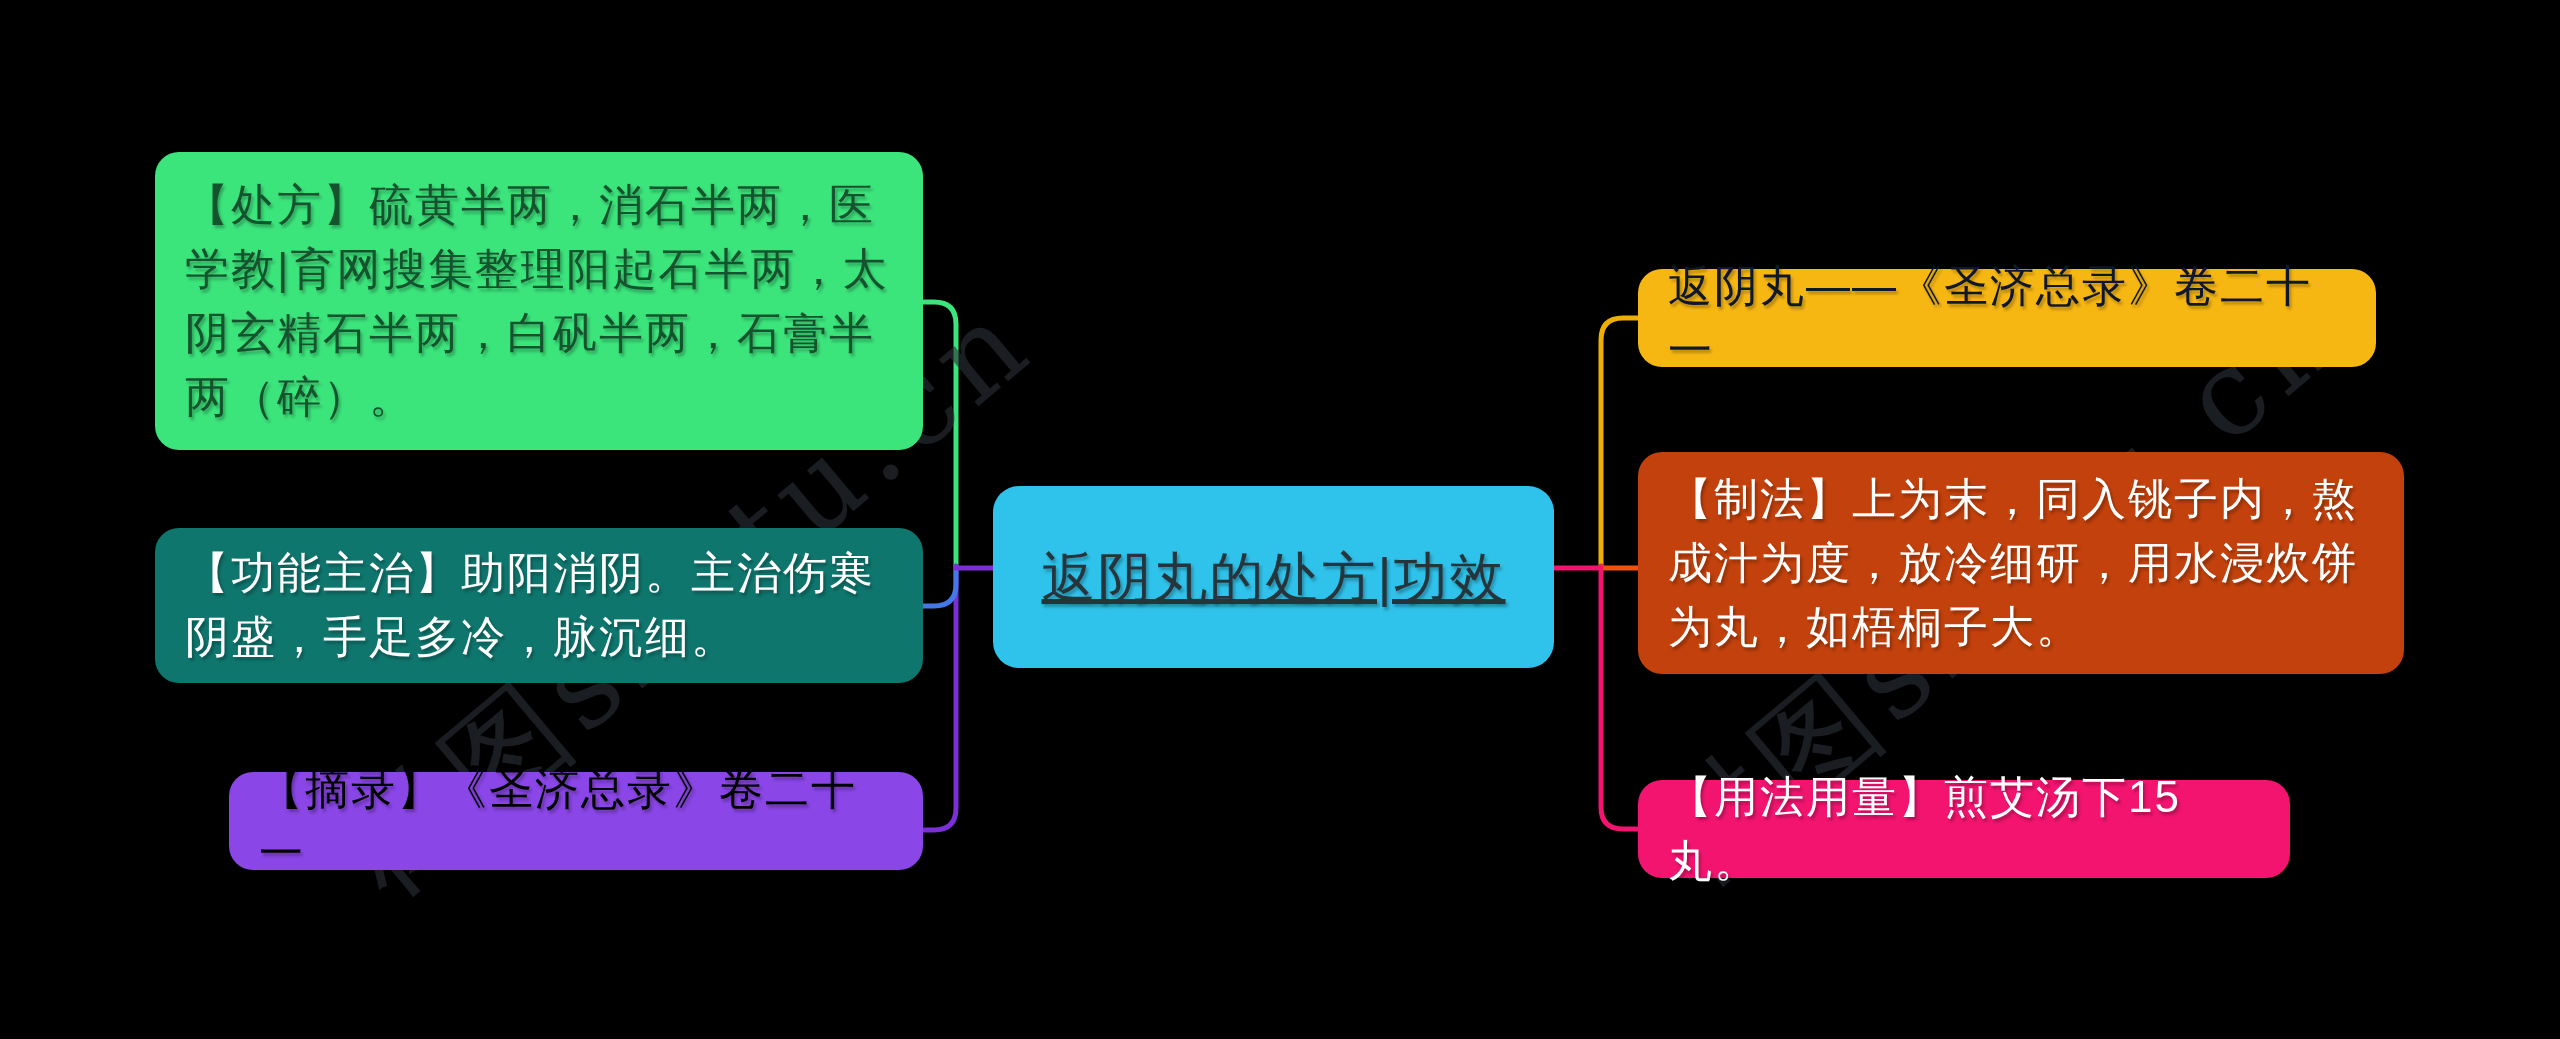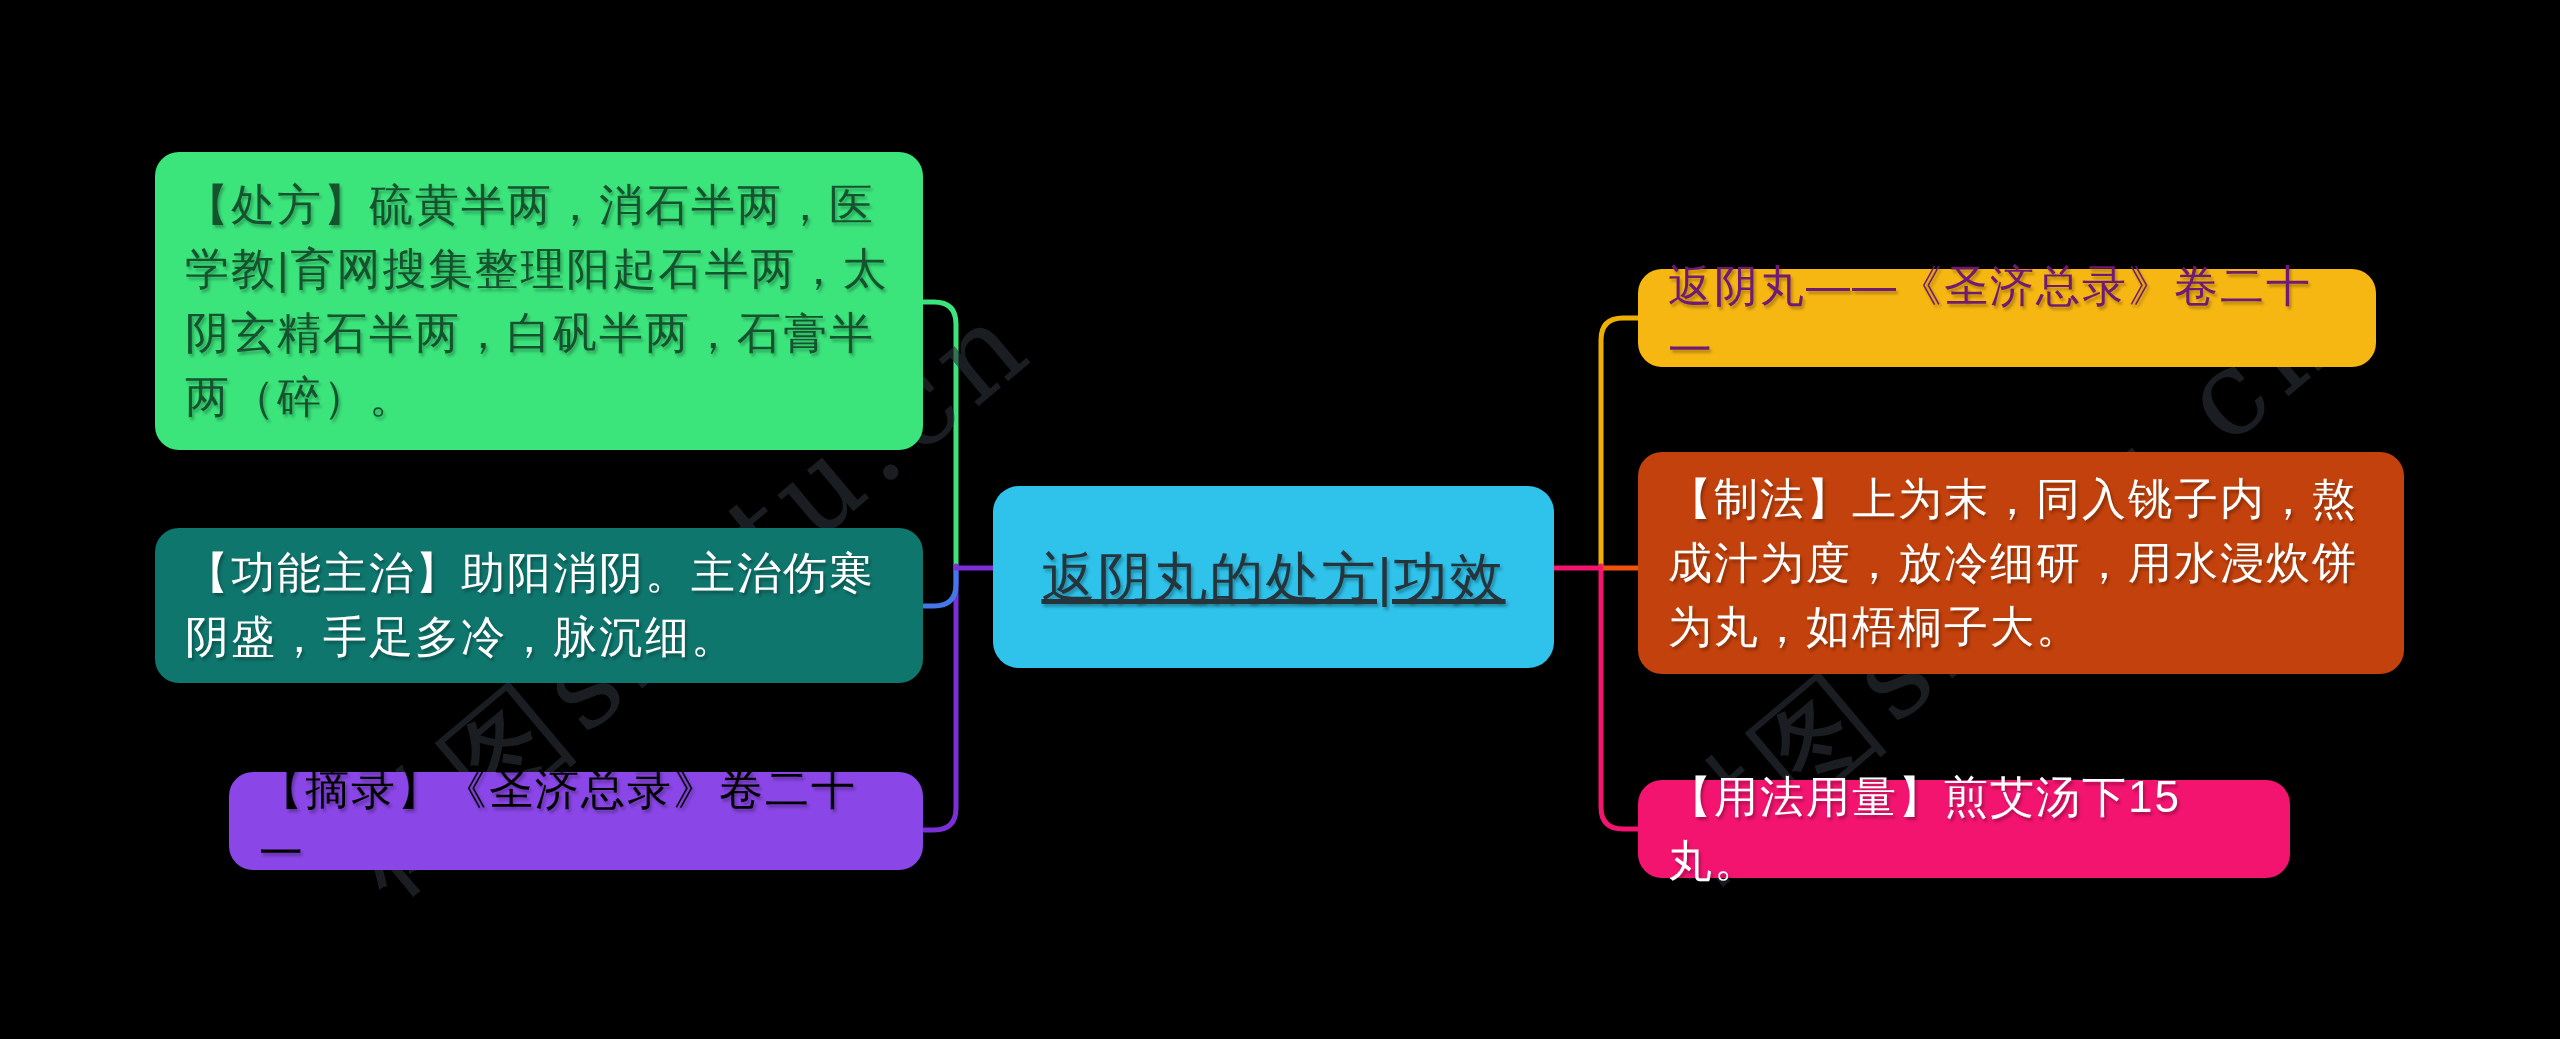--- a/index.html
+++ b/index.html
@@ -56,19 +56,19 @@
   <div class="watermark wm-2" style="color: rgba(42, 46, 54, 0.62);">树图shutu.cn</div>
 
   <div class="node node-prescription" style="background-color: rgb(60, 228, 124); color: #14532d;">【处方】硫黄半两，消石半两，医学教|育网搜集整理阳起石半两，太阴玄精石半两，白矾半两，石膏半两（碎）。</div>
 
   <div class="node node-functions" style="background-color: #0f766e; color: rgb(255, 255, 255);">【功能主治】助阳消阴。主治伤寒阴盛，手足多冷，脉沉细。</div>
 
   <div class="node single node-excerpt" style="background-color: rgb(138, 70, 230); color: #000000;">【摘录】《圣济总录》卷二十一</div>
 
   <div class="node node-root" style="background-color: rgb(47, 194, 234); color: rgb(38, 52, 60);">返阴丸的处方|功效</div>
 
-  <div class="node single node-source" style="background-color: rgb(247, 183, 19); color: #701a75;">返阴丸——《圣济总录》卷二十一</div>
+  <div class="node single node-source" style="background-color: rgb(247, 183, 19); color: #0f172a;">返阴丸——《圣济总录》卷二十一</div>
 
   <div class="node node-preparation" style="background-color: #c2410c; color: rgb(255, 255, 255);">【制法】上为末，同入铫子内，熬成汁为度，放冷细研，用水浸炊饼为丸，如梧桐子大。</div>
 
   <div class="node single node-dosage" style="background-color: rgb(242, 20, 111); color: rgb(255, 255, 255); border-radius: 24px;">【用法用量】煎艾汤下15丸。</div>
 
 </div>
 
 </body></html>

